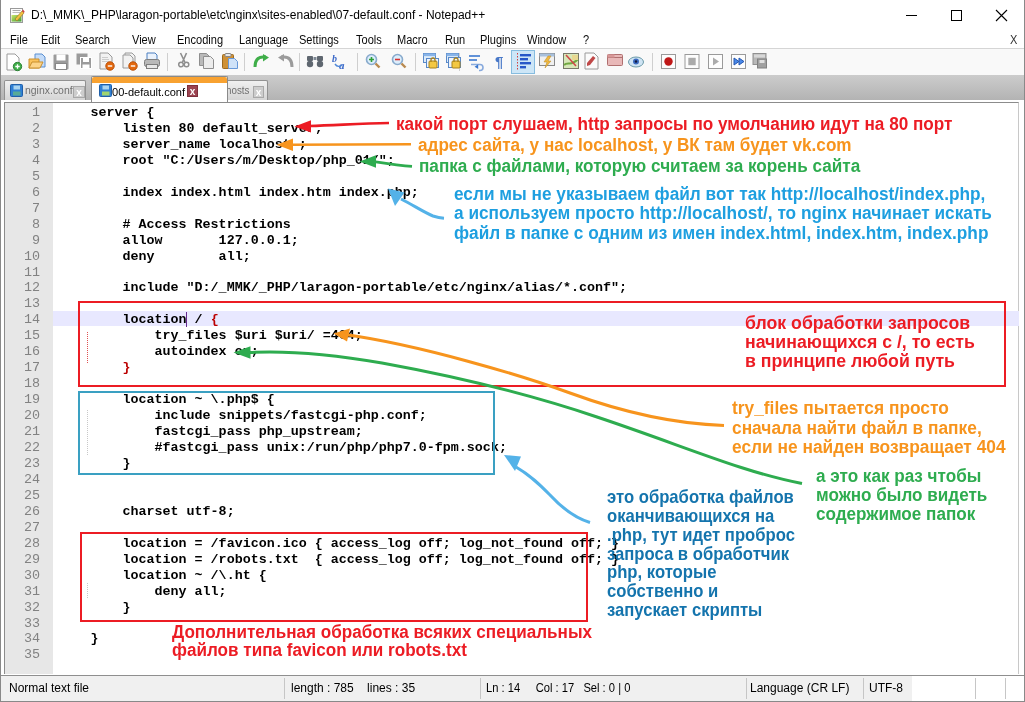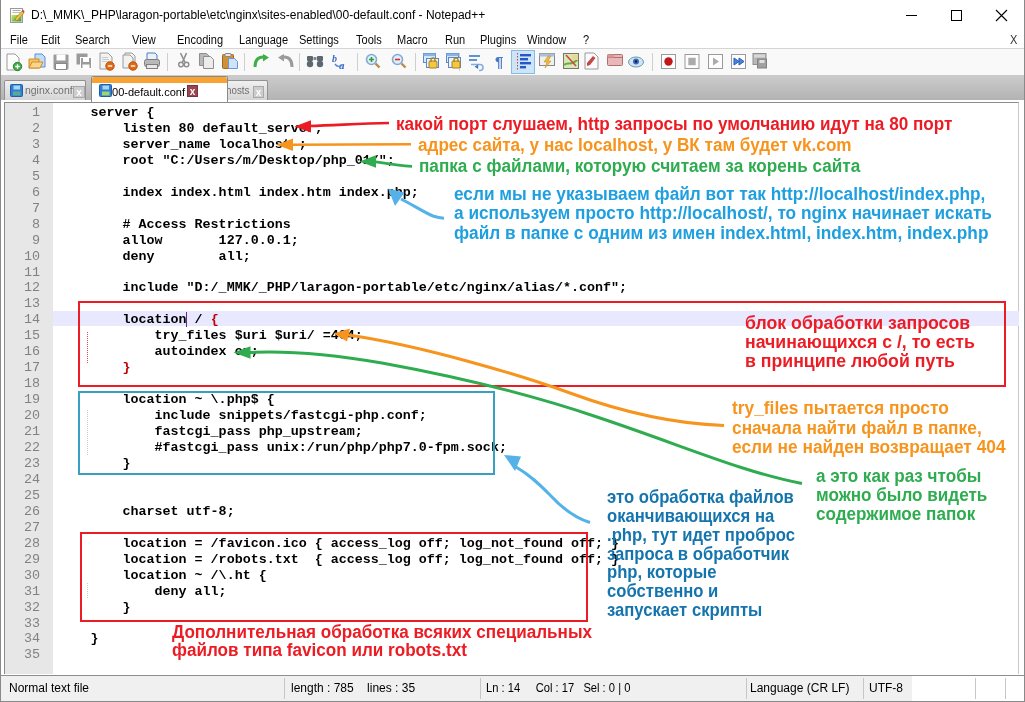--- a/index.html
+++ b/index.html
@@ -61,21 +61,21 @@
         <linearGradient id="gg" x1="0" y1="0" x2="1" y2="1">
           <stop offset="0" stop-color="#cde76a"></stop>
           <stop offset="1" stop-color="#3f9b33"></stop>
         </linearGradient>
       </defs>
     <line x1="2.5" y1="3.5" x2="10.5" y2="3.5" stroke="#aaa"></line>
     <line x1="2.5" y1="5.5" x2="10.5" y2="5.5" stroke="#bbb"></line>
     <path d="M 5,12 L 12,4 L 14,6 L 7,14 Z" fill="#f0c040" stroke="#937324" stroke-width="0.6"></path>
     <path d="M 12,4 L 13,2.6 L 14.6,4.4 L 14,6 Z" fill="#d04040"></path>
   </svg>
-  <span class="title-text">D:\_MMK\_PHP\laragon-portable\etc\nginx\sites-enabled\00-default.conf - Notepad++</span>
+  <span class="title-text">D:\_MMK\_PHP\laragon-portable\etc\nginx\sites-enabled\07-default.conf - Notepad++</span>
   <svg class="winbtn" style="left:888px" width="45" height="30">
       <line x1="17" y1="15.5" x2="28" y2="15.5" stroke="#000" stroke-width="1"></line>
     </svg>
   <svg class="winbtn" style="left:933px" width="45" height="30">
       <rect x="17.5" y="10.5" width="10" height="10" fill="none" stroke="#000" stroke-width="1"></rect>
     </svg>
   <svg class="winbtn" style="left:978px" width="45" height="30">
       <path d="M17,10 L28,21 M28,10 L17,21" stroke="#000" stroke-width="1.1"></path>
     </svg>
 </div>

